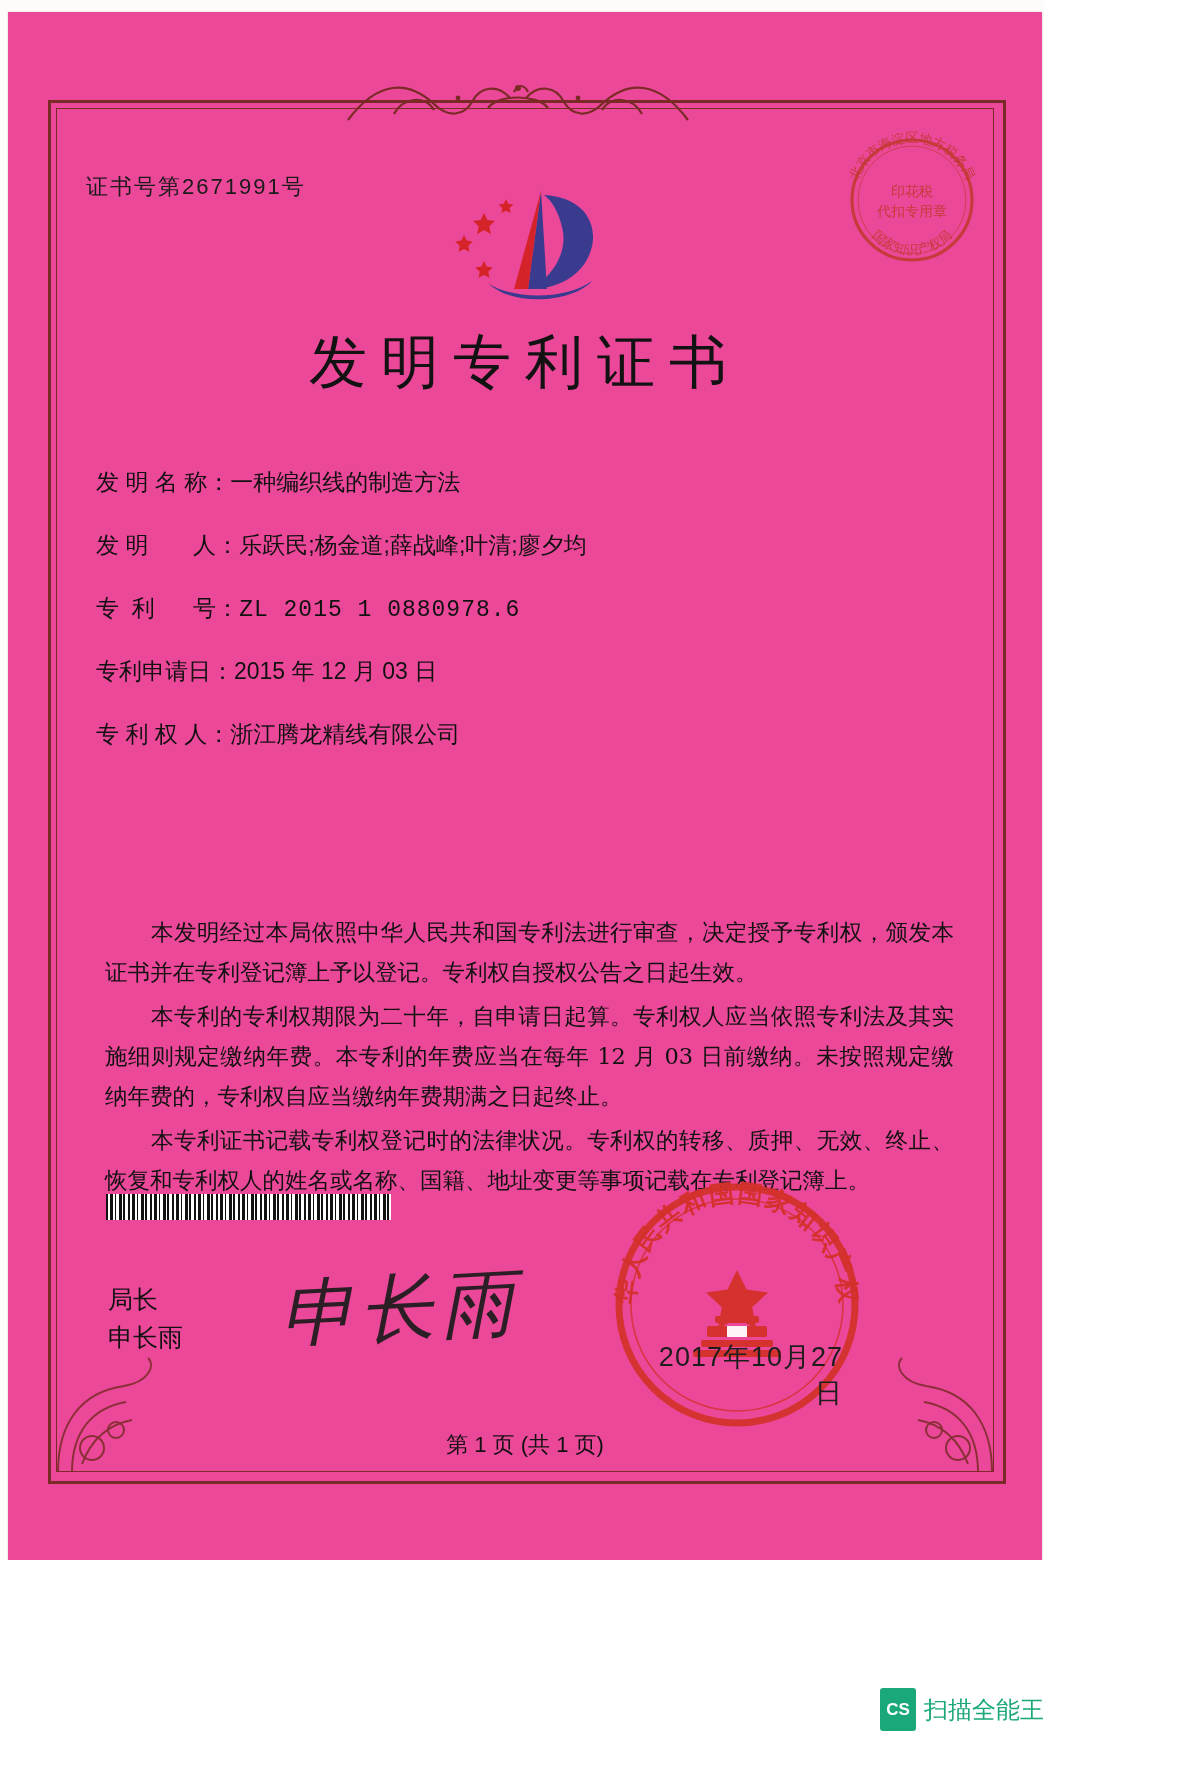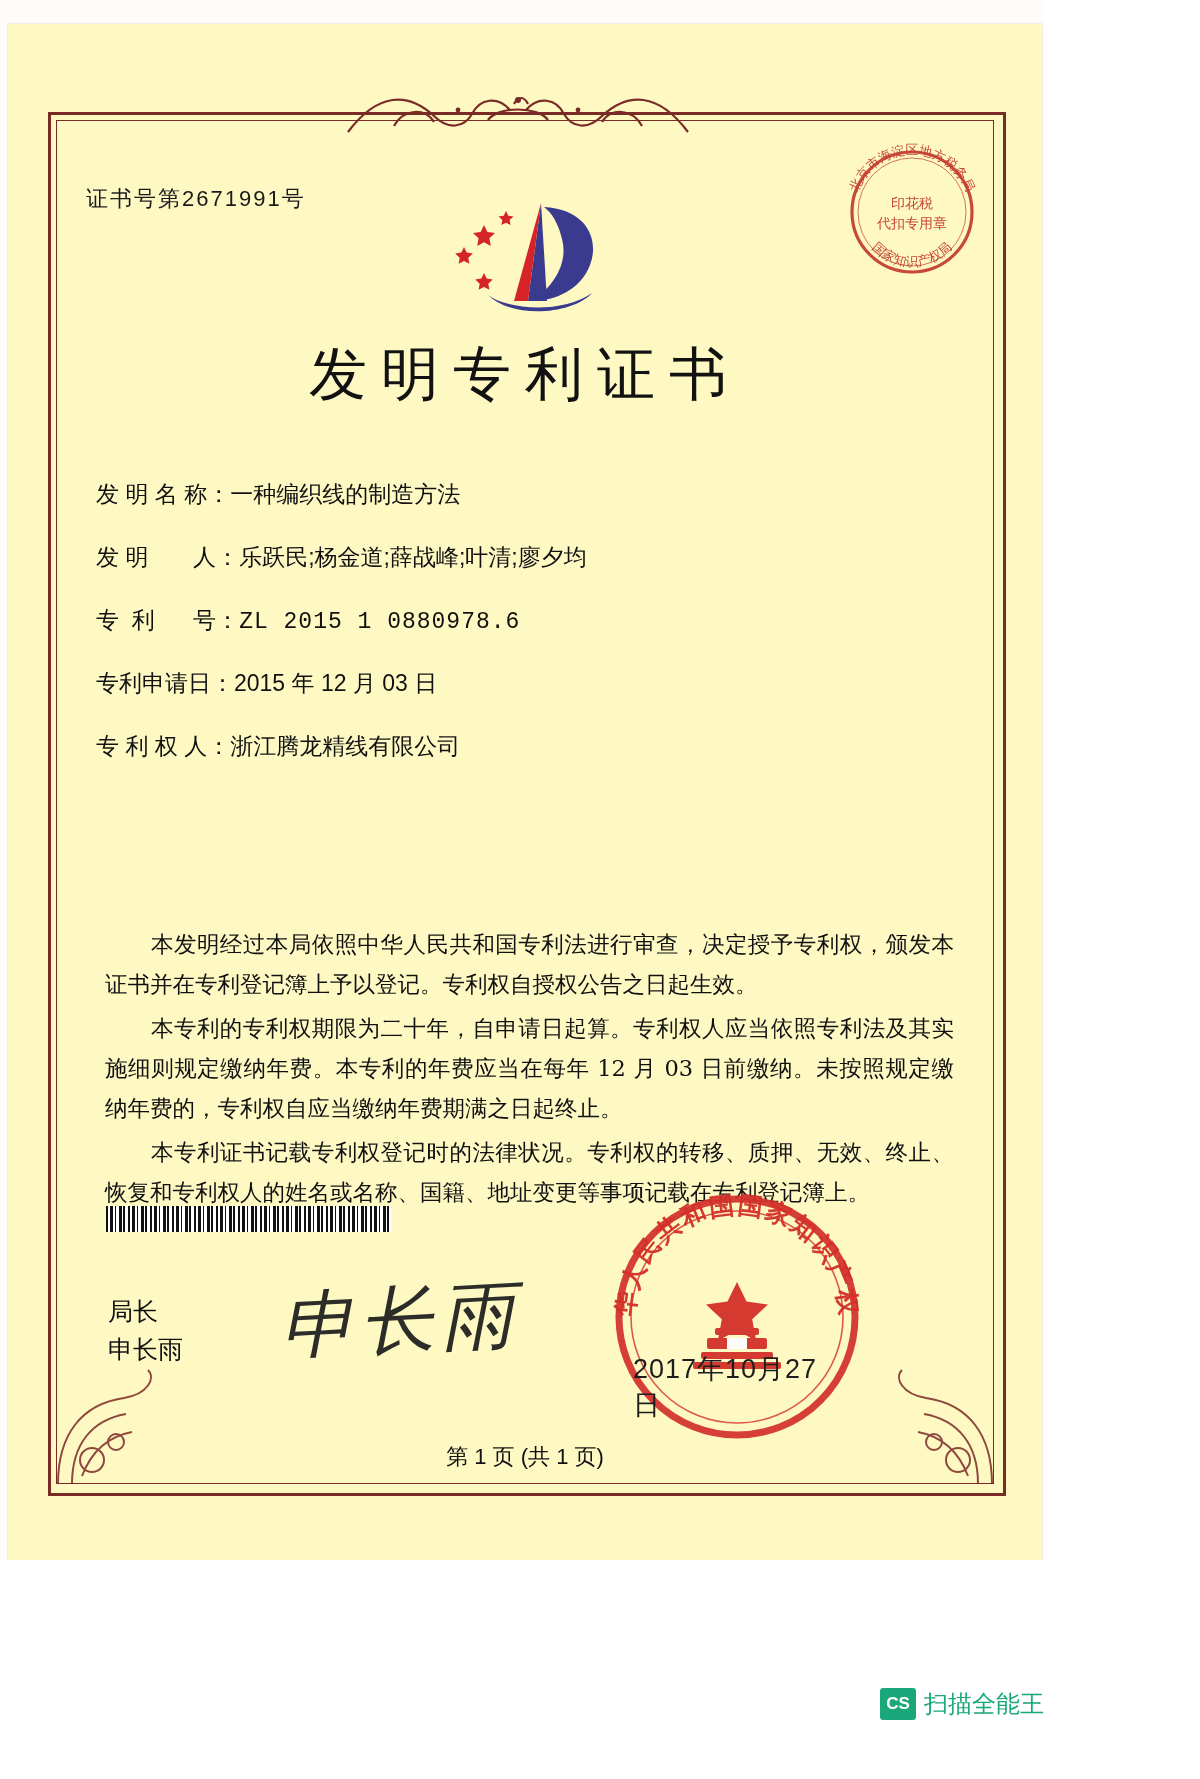--- a/index.html
+++ b/index.html
@@ -17,23 +17,23 @@
 
   
   #scan {
     position: absolute;
     left: 0; top: 0;
     width: 1200px; height: 1779px;
     background: #fdfcfa;
   }
   #paper {
     position: absolute;
-    left: 8px; top: 24px;
+    left: 8px; top: 12px;
     width: 1034px; height: 1548px;
-    background: #fef9c3;
+    background: #ec4899;
     box-shadow: 0 0 2px rgba(0,0,0,0.18);
   }
   
   #gutter-right {
     position: absolute;
     left: 1044px; top: 0;
     width: 156px; height: 1779px;
     background: #ffffff;
   }
   #gutter-bottom {
@@ -184,21 +184,21 @@
   
   .seal {
     position: absolute;
     left: 596px; top: 1160px;
     width: 266px; height: 266px;
   }
   .seal-date {
     position: absolute;
     left: 625px; top: 1327px;
     width: 210px;
-    text-align: left;
+    text-align: right;
     font-size: 27px;
     color: #1d1d1d;
     font-family: "Liberation Sans", sans-serif;
     letter-spacing: 1px;
   }
 
   
   .page-footer {
     position: absolute;
     left: 0; top: 1418px;
@@ -211,21 +211,21 @@
 
   
   .watermark {
     position: absolute;
     left: 880px; top: 1688px;
     display: flex;
     align-items: center;
     gap: 8px;
   }
   .wm-badge {
-    width: 36px; height: 32px;
+    width: 36px; height: 43px;
     background: #1aa87a;
     color: #fff;
     font-size: 17px;
     font-weight: bold;
     font-family: "Liberation Sans", sans-serif;
     display: flex;
     align-items: center;
     justify-content: center;
     border-radius: 3px;
     letter-spacing: 0px;

